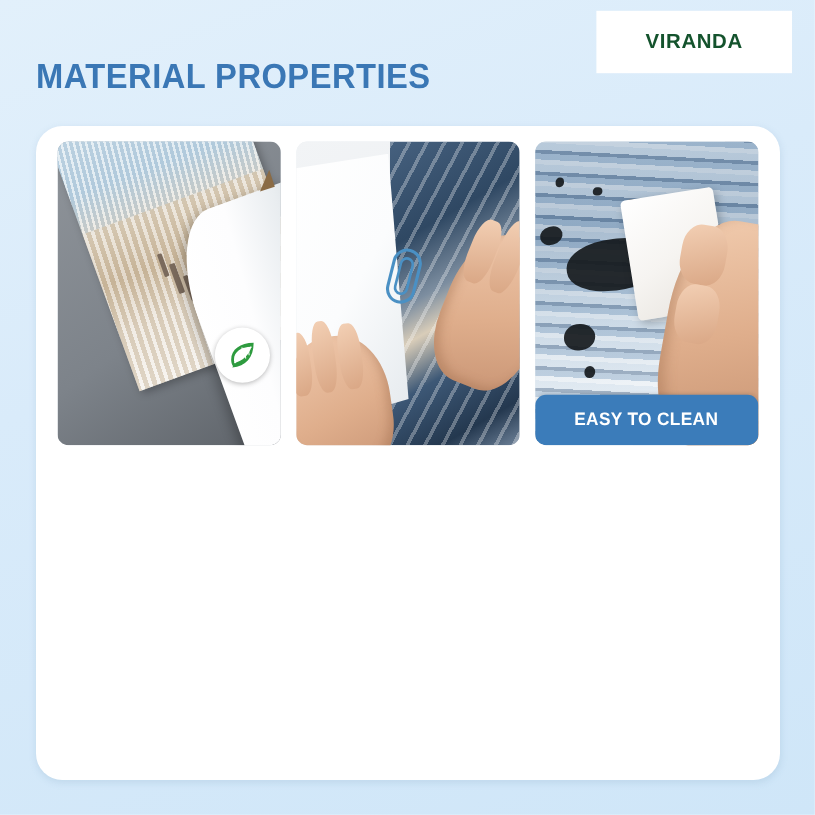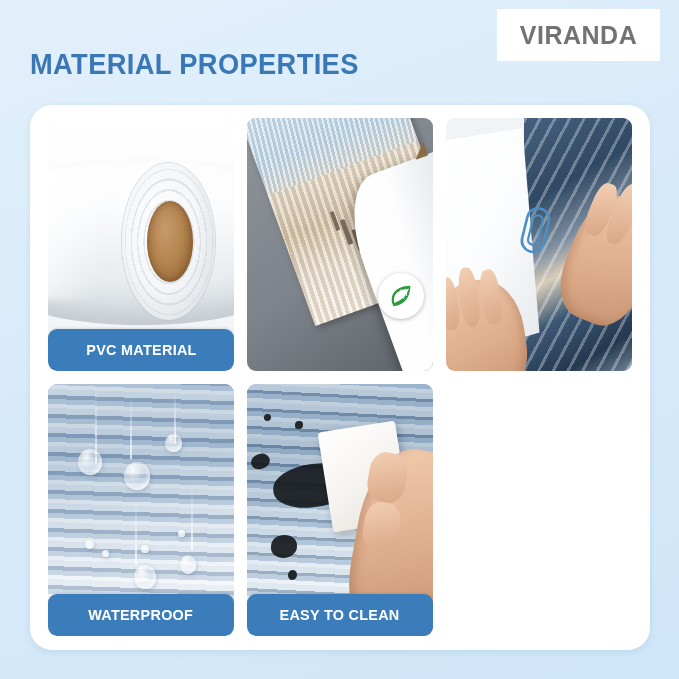--- a/index.html
+++ b/index.html
@@ -9,21 +9,21 @@
     background:linear-gradient(160deg,#e2f0fb 0%,#d9ebfa 38%,#cfe6f8 100%);
   }
   .page{position:relative;width:679px;height:679px;}
 
   
   .brand-box{
     position:absolute;left:497px;top:9px;width:163px;height:52px;
     background:#ffffff;display:flex;align-items:center;justify-content:center;
   }
   .brand-text{
-    font-size:25px;font-weight:bold;color:#737373;letter-spacing:.5px;
+    font-size:17px;font-weight:bold;color:#14532d;letter-spacing:.5px;
     font-family:"Liberation Sans", sans-serif;
   }
   .page-title{
     position:absolute;left:30px;top:48px;
     font-size:29px;font-weight:bold;color:#3a77b5;
     letter-spacing:.4px;transform:scaleX(.94);transform-origin:left center;
     white-space:nowrap;
   }
 
   
@@ -221,33 +221,20 @@
 
   <div class="brand-box">
     <div class="brand-text">VIRANDA</div>
   </div>
 
   <div class="page-title">MATERIAL PROPERTIES</div>
 
   <div class="panel">
     <div class="grid">
 
-      <div class="card">
-        <div class="card-media">
-          <div class="roll-bg"></div>
-          <div class="roll-body"></div>
-          <div class="roll-end"></div>
-          <div class="roll-rings"></div>
-          <div class="roll-core"></div>
-          <div class="roll-sheen"></div>
-        </div>
-        <div class="card-label">
-          <span>PVC MATERIAL</span>
-        </div>
-      </div>
 
       <div class="card">
         <div class="card-media">
           <div class="eco-bg"></div>
           <div class="eco-print">
             <div class="sky-lines"></div>
             <div class="sand-lines"></div>
           </div>
           <div class="pier-post" style="left:52%;top:40%;width:5px;height:26px;"></div>
           <div class="pier-post" style="left:58%;top:44%;width:4px;height:22px;"></div>
@@ -286,42 +273,20 @@
             <div class="finger" style="left:31%;top:-12%;width:22%;height:52%;"></div>
             <div class="finger" style="left:56%;top:-8%;width:22%;height:48%;"></div>
           </div>
           <div class="hand hand-r">
             <div class="finger" style="left:4%;top:-4%;width:26%;height:42%;"></div>
             <div class="finger" style="left:32%;top:-10%;width:26%;height:48%;"></div>
           </div>
         </div>
       </div>
 
-      <div class="card">
-        <div class="card-media">
-          <div class="wp-bg"></div>
-          <div class="trail" style="left:25%;top:2%;height:30%;"></div>
-          <div class="trail" style="left:44%;top:4%;height:26%;"></div>
-          <div class="trail" style="left:68%;top:2%;height:22%;"></div>
-          <div class="trail" style="left:47%;top:44%;height:28%;"></div>
-          <div class="trail" style="left:77%;top:40%;height:26%;"></div>
-          <div class="drop" style="left:16%;top:26%;width:24px;height:26px;"></div>
-          <div class="drop" style="left:41%;top:31%;width:26px;height:28px;"></div>
-          <div class="drop" style="left:63%;top:20%;width:17px;height:18px;"></div>
-          <div class="drop" style="left:46%;top:72%;width:22px;height:24px;"></div>
-          <div class="drop" style="left:71%;top:68%;width:16px;height:19px;"></div>
-          <div class="drop" style="left:20%;top:62%;width:9px;height:9px;"></div>
-          <div class="drop" style="left:29%;top:66%;width:7px;height:7px;"></div>
-          <div class="drop" style="left:50%;top:64%;width:8px;height:8px;"></div>
-          <div class="drop" style="left:70%;top:58%;width:7px;height:7px;"></div>
-        </div>
-        <div class="card-label">
-          <span>WATERPROOF</span>
-        </div>
-      </div>
 
       <div class="card">
         <div class="card-media">
           <div class="clean-bg"></div>
           <div class="smudge" style="left:14%;top:32%;width:44%;height:17%;transform:rotate(-6deg);"></div>
           <div class="smudge" style="left:13%;top:60%;width:14%;height:9%;"></div>
           <div class="smudge" style="left:22%;top:74%;width:5%;height:4%;"></div>
           <div class="smudge" style="left:40%;top:19%;width:7%;height:5%;"></div>
           <div class="smudge" style="left:9%;top:12%;width:4%;height:3%;"></div>
           <div class="smudge" style="left:26%;top:15%;width:4%;height:3%;"></div>

